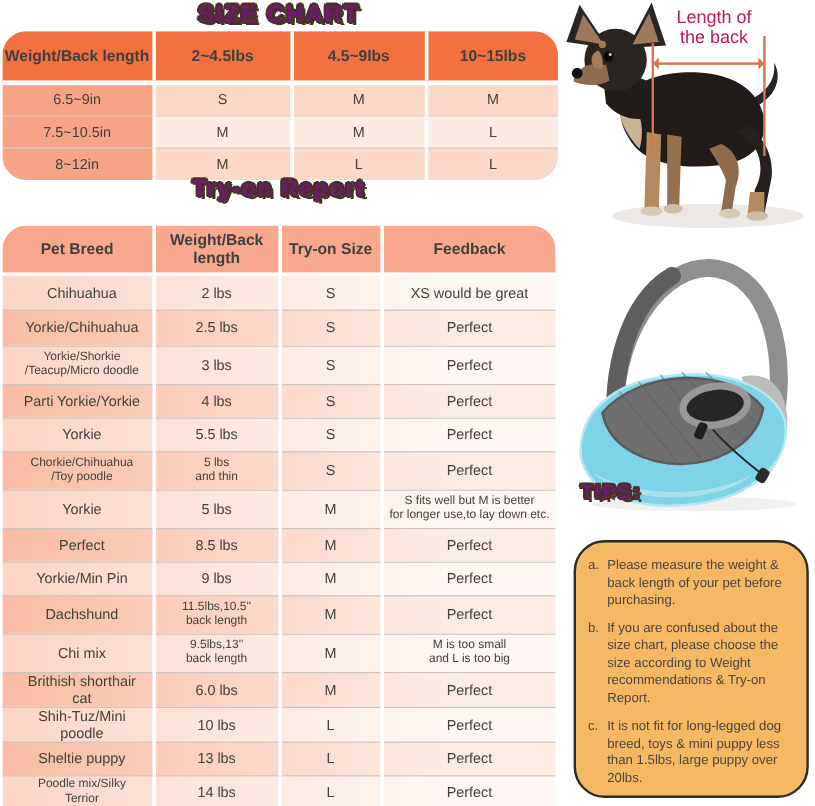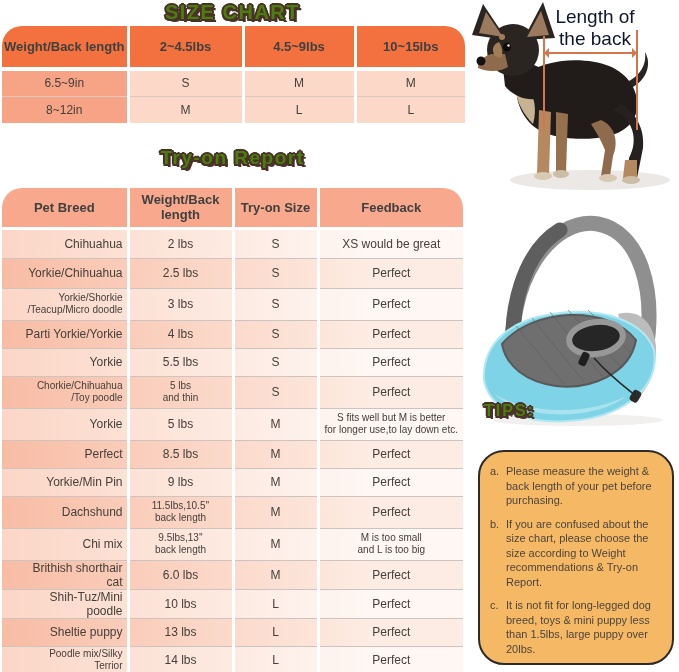--- a/index.html
+++ b/index.html
@@ -1,21 +1,21 @@
 <!DOCTYPE html>
 <html><head>
 <meta charset="utf-8">
 <style>
   * { margin:0; padding:0; box-sizing:border-box; }
   body { background:#fff; font-family:"Liberation Sans", sans-serif; }
   .canvas { position:relative; width:679px; height:672px; background:#fff; overflow:hidden; }
 
   
   .bubble{
-    color:#4d7c0f; font-weight:bold; letter-spacing:1.5px;
+    color:#701a75; font-weight:bold; letter-spacing:1.5px;
     text-shadow:
       2px 0 0 #493228, -2px 0 0 #493228, 0 2px 0 #493228, 0 -2px 0 #493228,
       1.5px 1.5px 0 #493228, -1.5px 1.5px 0 #493228,
       1.5px -1.5px 0 #493228, -1.5px -1.5px 0 #493228,
       3px 3px 0 #493228;
   }
   .size-title { position:absolute; top:1px; left:0; width:465px; text-align:center; font-size:20px; }
   .tryon-title{ position:absolute; top:147px; left:0; width:465px; text-align:center; font-size:19px; }
 
   
@@ -46,29 +46,29 @@
   .tryon tbody tr { height:28px; }
   .tryon tbody tr:nth-child(1), .tryon tbody tr:nth-child(2) { height:30px; }
   .tryon tbody tr:nth-child(3), .tryon tbody tr:nth-child(6),
   .tryon tbody tr:nth-child(7), .tryon tbody tr:nth-child(10),
   .tryon tbody tr:nth-child(11) { height:32px; }
   .tryon th { border-right:3px solid #fff; border-bottom:3px solid #fff; }
   .tryon td { border-right:3px solid #fff; border-top:1px solid #cdc4bf; }
   .tryon th:last-child, .tryon td:last-child { border-right:none; }
   .tryon tr.a { background:linear-gradient(90deg,#fbd6c6 0%,#fef7f3 80%); }
   .tryon tr.b { background:linear-gradient(90deg,#f8bca4 0%,#fdece3 80%); }
-  .tryon td:first-child { text-align:right; padding-left:12px; }
+  .tryon td:first-child { text-align:center; padding-left:12px; }
   .tryon th:nth-child(1){width:126px;} .tryon th:nth-child(2){width:105px;}
   .tryon th:nth-child(3){width:85px;}
 
   
   .dog-figure { position:absolute; left:455px; top:0; width:224px; height:198px; }
   .dog-figure svg { position:absolute; left:0; top:0; }
   .back-length-label { position:absolute; left:78px; top:6px; width:124px; text-align:center;
-    color:#0f172a; font-size:19px; line-height:1.15; white-space:pre-line; }
+    color:#be185d; font-size:15px; line-height:1.15; white-space:pre-line; }
   .vline { position:absolute; width:2px; background:#d4754e; }
   .vline.l { left:88px; top:36px; height:94px; }
   .vline.r { left:181px; top:30px; height:100px; }
   .h-arrow { position:absolute; left:92px; top:52px; width:87px; height:2px; background:#d4754e; }
   .h-arrow::before, .h-arrow::after { content:""; position:absolute; top:-4px; border:5px solid transparent; }
   .h-arrow::before { left:-8px; border-right-color:#d4754e; }
   .h-arrow::after  { right:-8px; border-left-color:#d4754e; }
 
   
   .bag-figure { position:absolute; left:468px; top:198px; width:211px; height:232px; }
@@ -97,20 +97,26 @@
             <th>4.5~9lbs</th>
             <th>10~15lbs</th>
           </tr>
         </thead>
         <tbody>
           <tr class="a">
             <td>6.5~9in</td>
             <td>S</td>
             <td>M</td>
             <td>M</td>
+          </tr>
+          <tr class="b">
+            <td>7.5~10.5in</td>
+            <td>M</td>
+            <td>M</td>
+            <td>L</td>
           </tr>
           <tr class="a">
             <td>8~12in</td>
             <td>M</td>
             <td>L</td>
             <td>L</td>
           </tr>
         </tbody>
       </table>
   </div>

